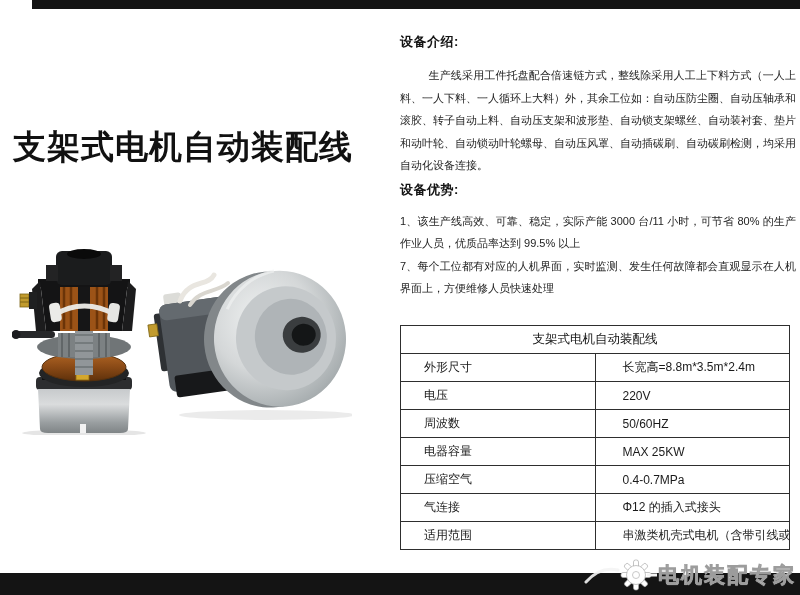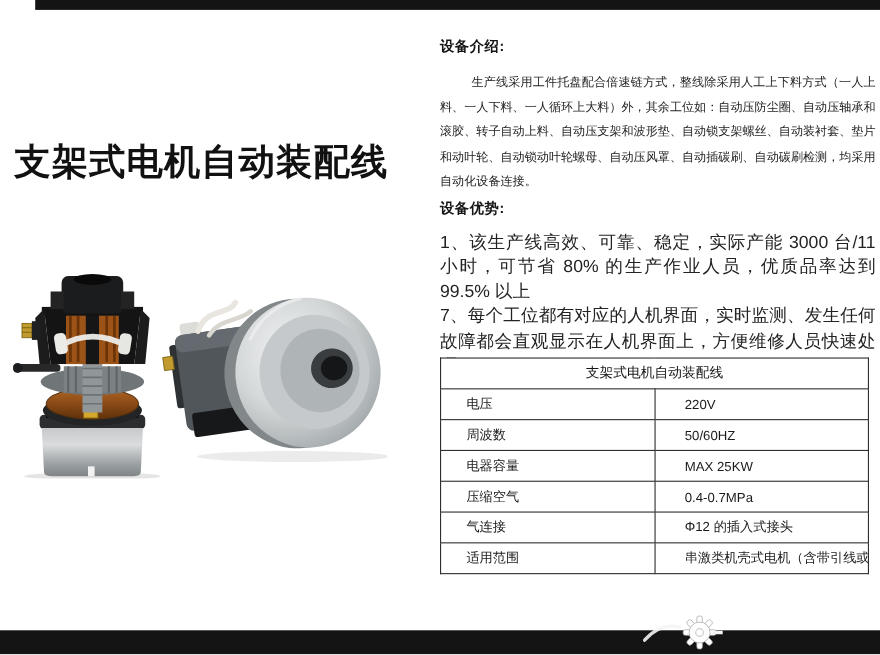--- a/index.html
+++ b/index.html
@@ -18,21 +18,21 @@
   .photo{position:absolute;left:12px;top:243px;width:340px;height:192px;}
 
   .right-col{position:absolute;left:400px;top:33px;width:396px;}
   .section-heading{margin:0;font-size:13px;font-weight:bold;color:#141414;letter-spacing:0.5px;}
   .intro-body{
     margin:13px 0 0;font-size:11px;line-height:22.5px;text-align:justify;
     text-indent:2.6em;color:#232323;
   }
   .adv-heading{margin-top:4px;}
   .adv-list{margin:11px 0 0;}
-  .adv-item{margin:0;font-size:16px;line-height:22.5px;text-align:justify;color:#232323;}
+  .adv-item{margin:0;font-size:11px;line-height:22.5px;text-align:justify;color:#232323;}
 
   table.spec-table{
     position:absolute;left:400px;top:325px;width:390px;
     border-collapse:collapse;table-layout:fixed;
     font-size:12px;color:#1a1a1a;background:#fff;
   }
   table.spec-table th,table.spec-table td{border:1px solid #2e2e2e;font-weight:normal;}
   th.spec-title-cell{height:25px;text-align:center;font-size:12.5px;color:#161616;}
   td.label-cell{width:104px;height:27px;padding:0 0 0 23px;text-align:left;}
   td.value-cell{padding:0 4px 0 27px;text-align:left;white-space:nowrap;overflow:hidden;}
@@ -167,20 +167,24 @@
   </div>
 
   <table class="spec-table">
     <thead>
       <tr>
         <th class="spec-title-cell" colspan="2">支架式电机自动装配线</th>
       </tr>
     </thead>
     <tbody>
 
+    <tr>
+        <td class="label-cell">外形尺寸</td>
+        <td class="value-cell">长宽高=8.8m*3.5m*2.4m</td>
+      </tr>
         <tr>
         <td class="label-cell">电压</td>
         <td class="value-cell">220V</td>
       </tr>
         <tr>
         <td class="label-cell">周波数</td>
         <td class="value-cell">50/60HZ</td>
       </tr>
         <tr>
         <td class="label-cell">电器容量</td>
@@ -229,15 +233,16 @@
             <rect x="49.5" y="4" width="5" height="8" rx="2"></rect>
           </g>
         <g transform="rotate(315 52 19)">
             <rect x="49.5" y="4" width="5" height="8" rx="2"></rect>
           </g>
         <circle cx="52" cy="19" r="9.5"></circle>
       </g>
       <circle cx="52" cy="19" r="3.5" fill="none" stroke="#c9c9c9" stroke-width="1"></circle>
       <line x1="63" y1="19" x2="73" y2="19" stroke="#f4f4f4" stroke-width="3"></line>
     </svg>
+    <span class="wm-text">电机装配专家</span>
   </div>
 
 </div>
 
 </body></html>

